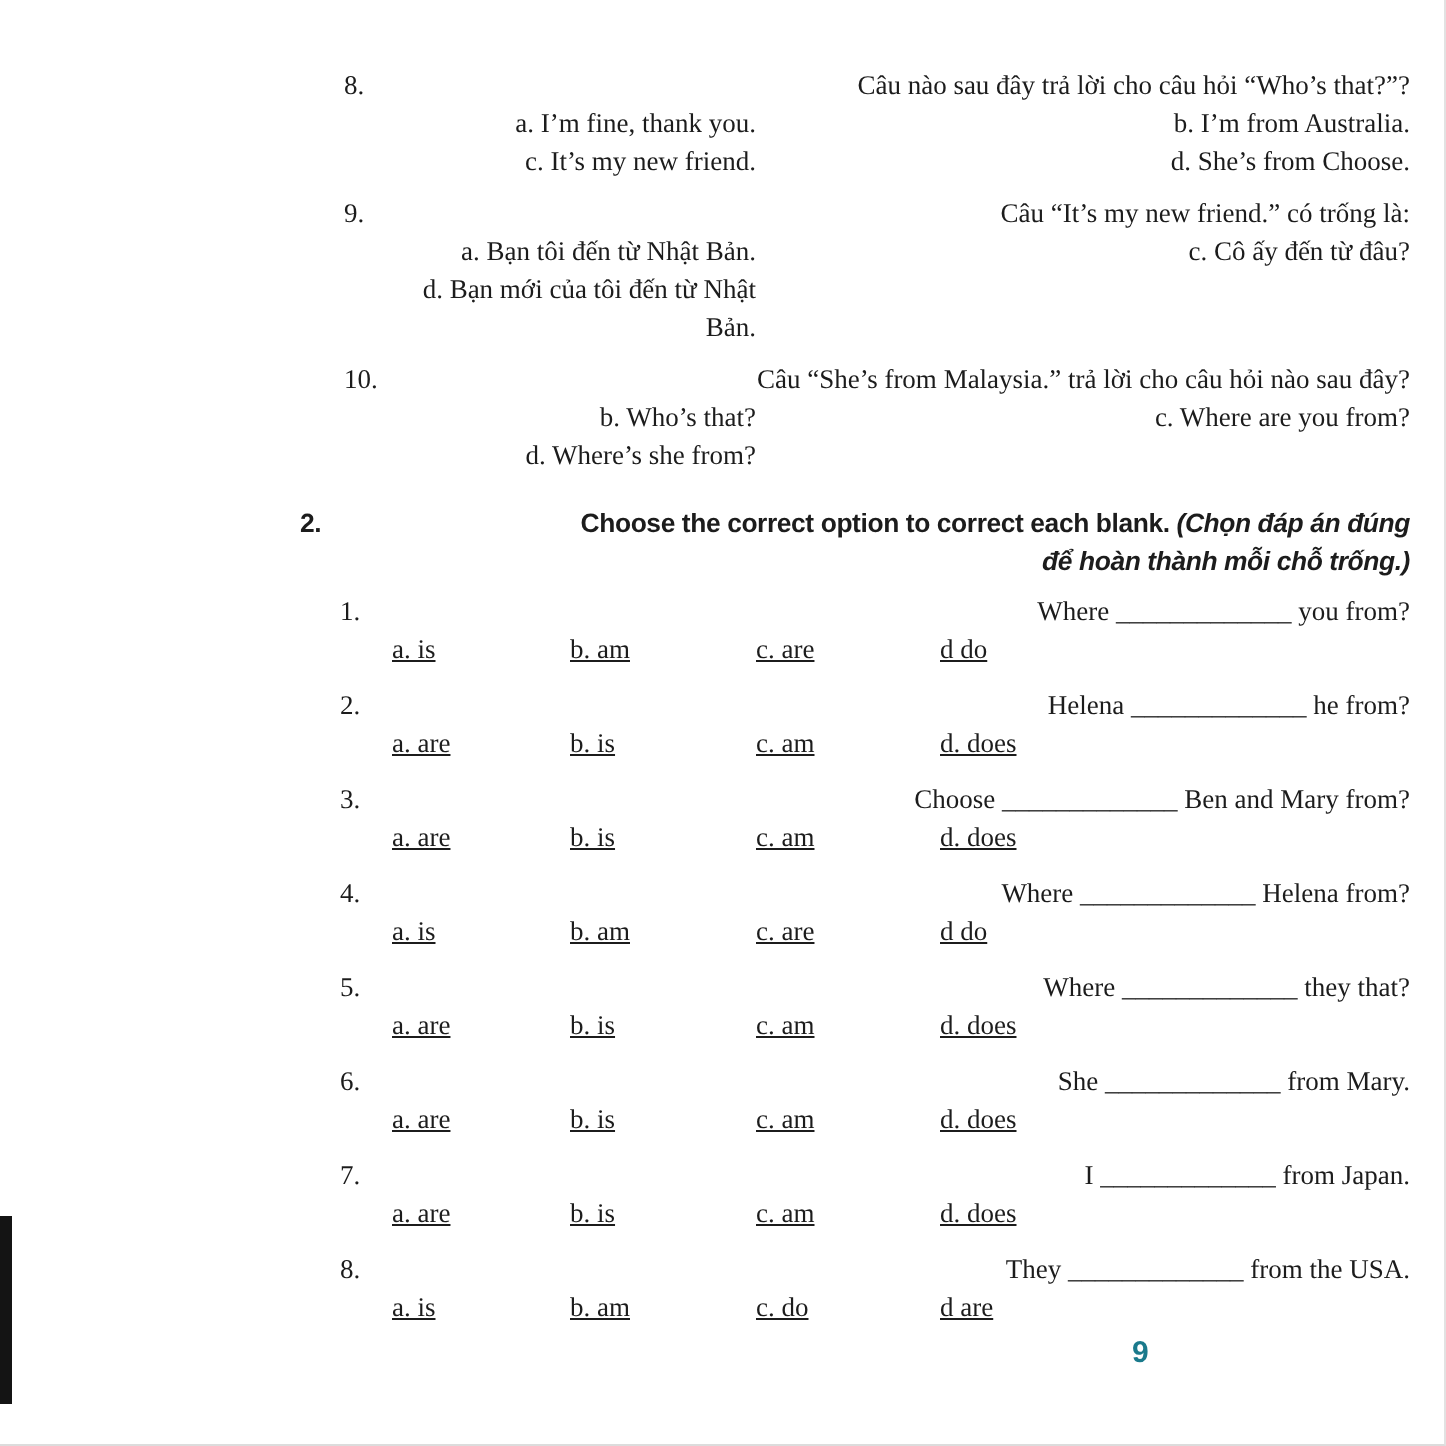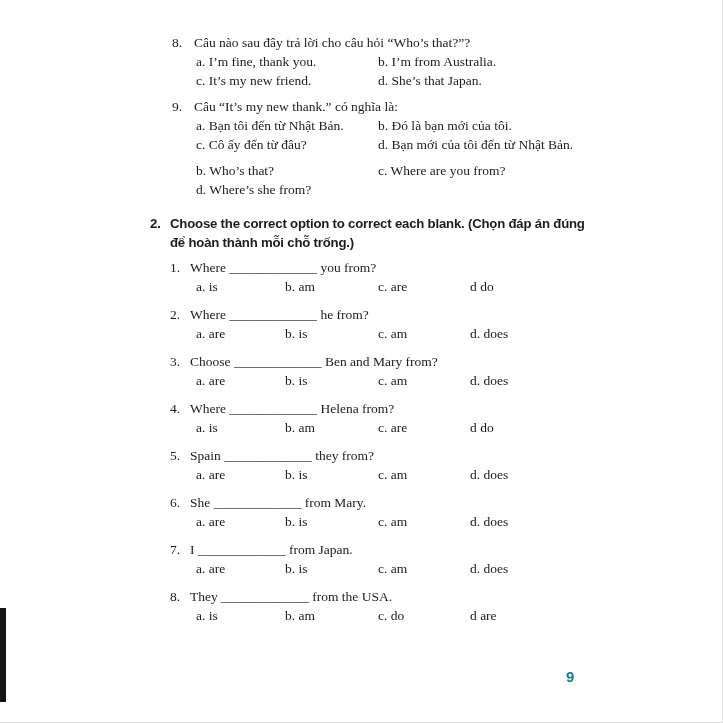--- a/index.html
+++ b/index.html
@@ -24,45 +24,47 @@
     left: 150px;
     width: 555px;
     font-size: 13.5px;
     line-height: 19px;
   }
   
   .s1-q { margin-left: 22px; margin-bottom: 7px; }
   .stem { display: flex; }
   .qnum { flex: 0 0 22px; }
   .s2 .qnum { flex: 0 0 20px; }
-  .qtext { flex: 1; }
+  .qtext { flex: 1; text-align: right; }
   .s1-opts {
     margin-left: 24px;
     display: grid;
     grid-template-columns: 182px auto;
+    text-align: right;
   }
   
   .s2-head {
     display: flex;
     margin-top: 15px;
     margin-bottom: 6px;
     font-family: "Liberation Sans", sans-serif;
     font-weight: 700;
     font-size: 13.2px;
     line-height: 19px;
     letter-spacing: -0.2px;
   }
   .s2-head .qnum { flex: 0 0 20px; }
-  .s2-head .vi { }
+  .s2-head .vi { font-style: italic; }
   
   .s2-q { margin-left: 20px; margin-bottom: 9px; }
   .s2-opts {
     margin-left: 26px;
     display: grid;
     grid-template-columns: 89px 93px 92px auto;
+    text-decoration: underline;
   }
   
   .page-number {
     position: absolute;
     left: 566px;
     top: 668px;
     font-family: "Liberation Sans", sans-serif;
     font-weight: 700;
     font-size: 15px;
   }
@@ -85,38 +87,41 @@
 
       <div class="s1-q">
         <div class="stem">
           <span class="qnum">8.</span>
           <span class="qtext">Câu nào sau đây trả lời cho câu hỏi “Who’s that?”?</span>
         </div>
         <div class="s1-opts">
           <span>a. I’m fine, thank you.</span>
           <span>b. I’m from Australia.</span>
           <span>c. It’s my new friend.</span>
-          <span>d. She’s that Japan.</span>
+          <span>d. She’s from Choose.</span>
         </div>
       </div>
 
       <div class="s1-q">
         <div class="stem">
           <span class="qnum">9.</span>
-          <span class="qtext">Câu “It’s my new thank.” có nghĩa là:</span>
+          <span class="qtext">Câu “It’s my new friend.” có trống là:</span>
         </div>
         <div class="s1-opts">
           <span>a. Bạn tôi đến từ Nhật Bản.</span>
-          <span>b. Đó là bạn mới của tôi.</span>
           <span>c. Cô ấy đến từ đâu?</span>
           <span>d. Bạn mới của tôi đến từ Nhật Bản.</span>
         </div>
       </div>
 
       <div class="s1-q">
+        <div class="stem">
+          <span class="qnum">10.</span>
+          <span class="qtext">Câu “She’s from Malaysia.” trả lời cho câu hỏi nào sau đây?</span>
+        </div>
         <div class="s1-opts">
           <span>b. Who’s that?</span>
           <span>c. Where are you from?</span>
           <span>d. Where’s she from?</span>
         </div>
       </div>
 
     </div>
 
     <div class="s2-head">
@@ -135,21 +140,21 @@
           <span>a. is</span>
           <span>b. am</span>
           <span>c. are</span>
           <span>d do</span>
         </div>
       </div>
 
       <div class="s2-q">
         <div class="stem">
           <span class="qnum">2.</span>
-          <span class="qtext">Where _____________ he from?</span>
+          <span class="qtext">Helena _____________ he from?</span>
         </div>
         <div class="s2-opts">
           <span>a. are</span>
           <span>b. is</span>
           <span>c. am</span>
           <span>d. does</span>
         </div>
       </div>
 
       <div class="s2-q">
@@ -174,21 +179,21 @@
           <span>a. is</span>
           <span>b. am</span>
           <span>c. are</span>
           <span>d do</span>
         </div>
       </div>
 
       <div class="s2-q">
         <div class="stem">
           <span class="qnum">5.</span>
-          <span class="qtext">Spain _____________ they from?</span>
+          <span class="qtext">Where _____________ they that?</span>
         </div>
         <div class="s2-opts">
           <span>a. are</span>
           <span>b. is</span>
           <span>c. am</span>
           <span>d. does</span>
         </div>
       </div>
 
       <div class="s2-q">

